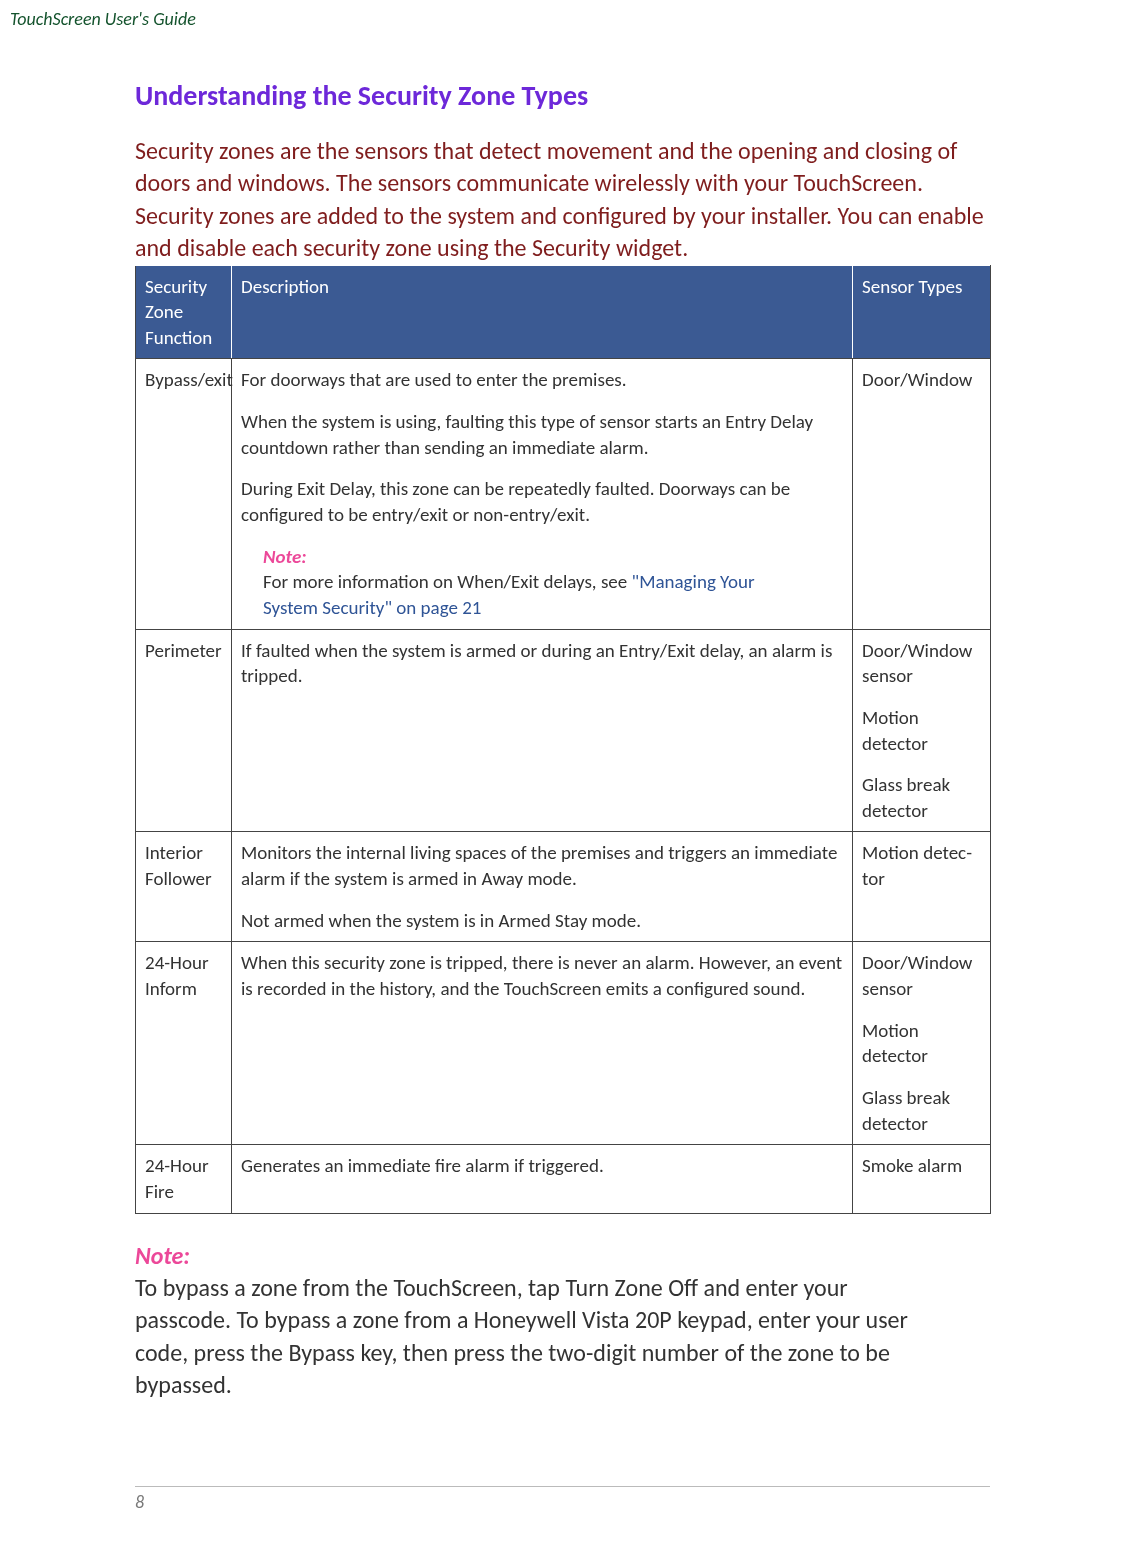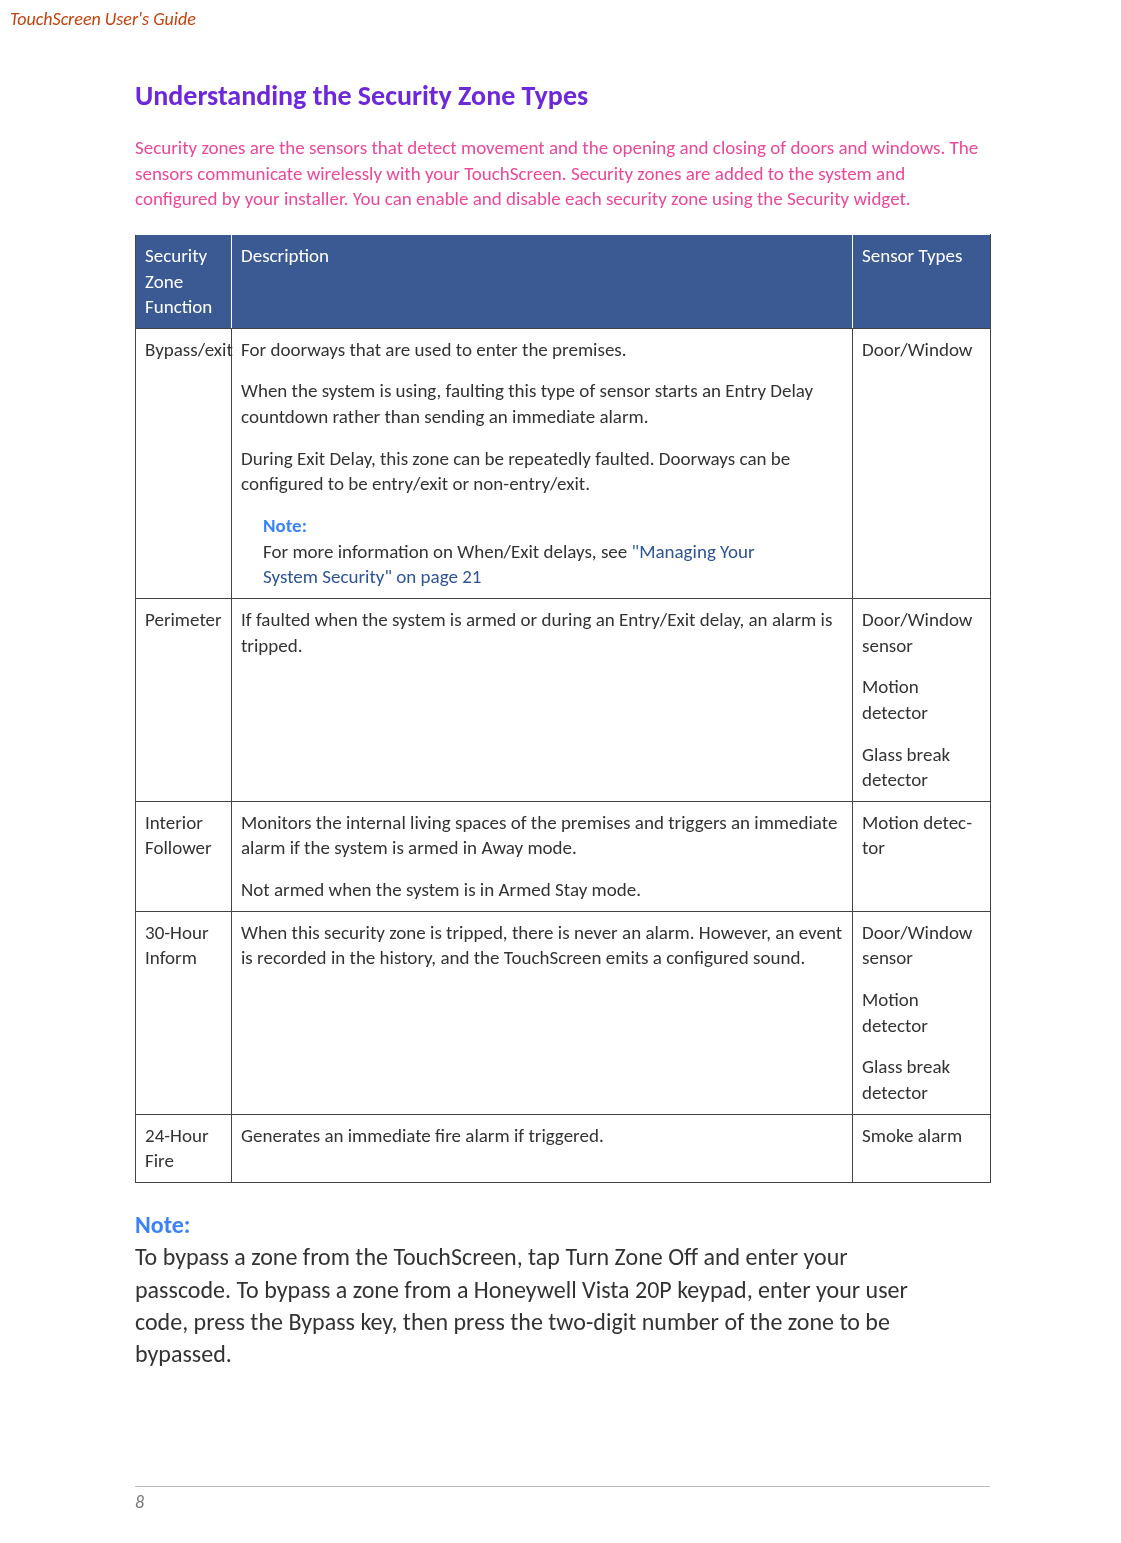--- a/index.html
+++ b/index.html
@@ -1,30 +1,30 @@
 <!DOCTYPE html>
 <html><head>
 <meta charset="utf-8">
 <style>
   * { box-sizing: border-box; margin: 0; padding: 0; }
   html, body { width: 1121px; height: 1543px; background: #ffffff; font-family: "Calibri", "Segoe UI", Arial, sans-serif; color: #333; }
   .page { position: relative; width: 1121px; height: 1543px; padding: 8px 130px 0 135px; }
-  .doc-header { font-style: italic; color: #c2410c; font-size: 18px; margin-bottom: 48px; margin-left: -125px; }
+  .doc-header { font-style: italic; color: #14532d; font-size: 18px; margin-bottom: 48px; margin-left: -125px; }
   .section-title { color: #6d28d9; font-size: 28px; font-weight: bold; margin-bottom: 22px; }
-  .intro { font-size: 19px; line-height: 1.35; color: #ec4899; margin-bottom: 22px; }
+  .intro { font-size: 24px; line-height: 1.35; color: #7f1d1d; }
   table.sz { width: 100%; border-collapse: collapse; table-layout: fixed; }
   table.sz th, table.sz td { border: 1px solid #444; vertical-align: top; padding: 8px 9px; font-size: 19px; line-height: 1.35; }
   table.sz thead th { background: #3b5a93; color: #fff; font-weight: normal; text-align: left; border-color:#fff; border-bottom-color:#444;}
   table.sz thead th:first-child { border-left-color:#444; }
   table.sz thead th:last-child  { border-right-color:#444; }
   table.sz col.c1 { width: 96px; }
   table.sz col.c3 { width: 138px; }
   .cell-p { margin-bottom: 16px; }
   .cell-p:last-child { margin-bottom: 0; }
-  .label-note { color: #3b82f6; font-weight: bold; display:inline-block; width:62px; vertical-align: top; }
+  .label-note { color: #ec4899; font-weight: bold; display:inline-block; width:62px; vertical-align: top; font-style: italic; }
   .note-row .label-note { width:70px; }
   .note-body { display: inline-block; vertical-align: top; width: calc(100% - 70px); }
   .note-block { margin-left: 22px; margin-top: 4px; }
   .link { color: #2f5496; }
   .bottom-note { margin-top: 26px; font-size: 24px; line-height: 1.35; }
   .page-num { position: absolute; bottom: 30px; left: 135px; color: #7a7a7a; font-size: 18px; font-style: italic; border-top: 1px solid #bbb; padding-top: 4px; width: 855px;}
 </style>
 </head>
 <body>
 
@@ -86,21 +86,21 @@
         <td>
           <p class="cell-p">Monitors the internal living spaces of the premises and triggers an immediate alarm if the system is armed in Away mode.</p>
           <p class="cell-p">Not armed when the system is in Armed Stay mode.</p>
         </td>
         <td>
           <p class="cell-p">Motion detec­tor</p>
         </td>
       </tr>
 
       <tr>
-        <td>30-Hour Inform</td>
+        <td>24-Hour Inform</td>
         <td>
           <p class="cell-p">When this security zone is tripped, there is never an alarm. However, an event is recorded in the history, and the TouchScreen emits a con­figured sound.</p>
         </td>
         <td>
           <p class="cell-p">Door/Window sensor</p>
           <p class="cell-p">Motion detector</p>
           <p class="cell-p">Glass break detector</p>
         </td>
       </tr>
 

